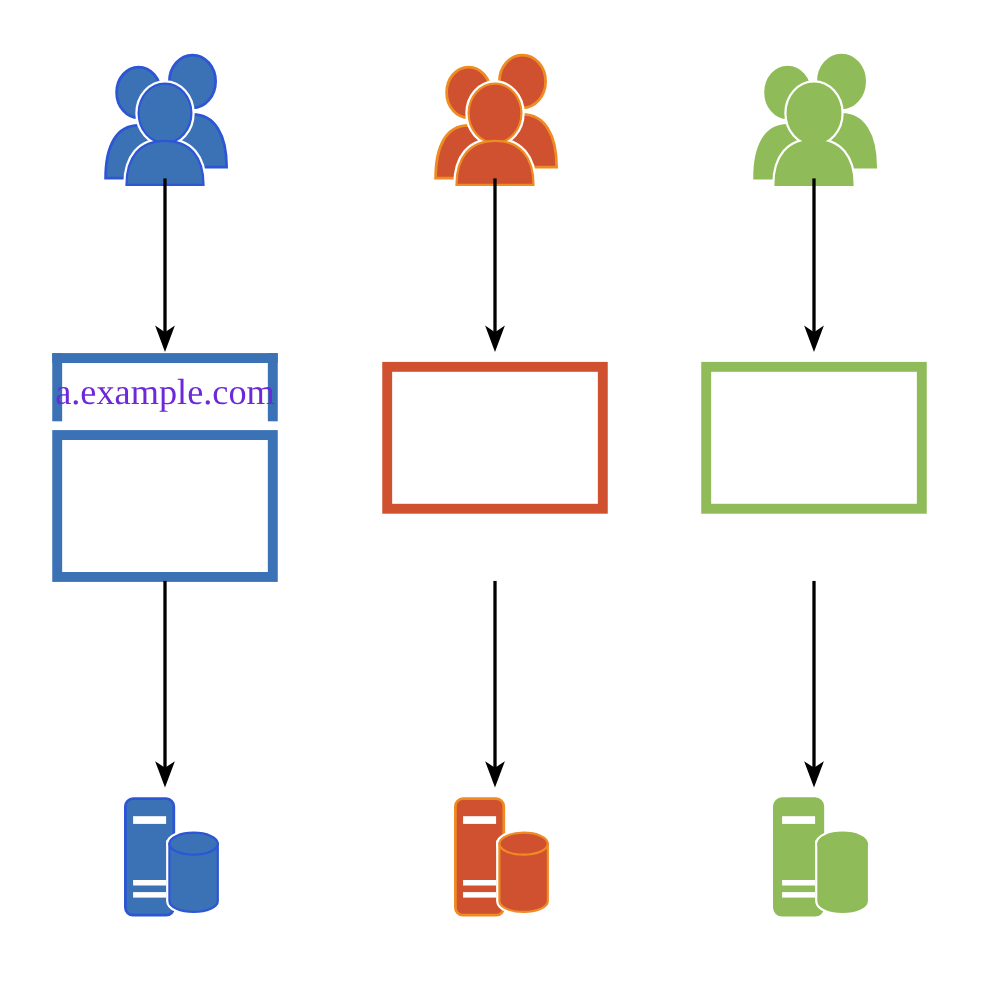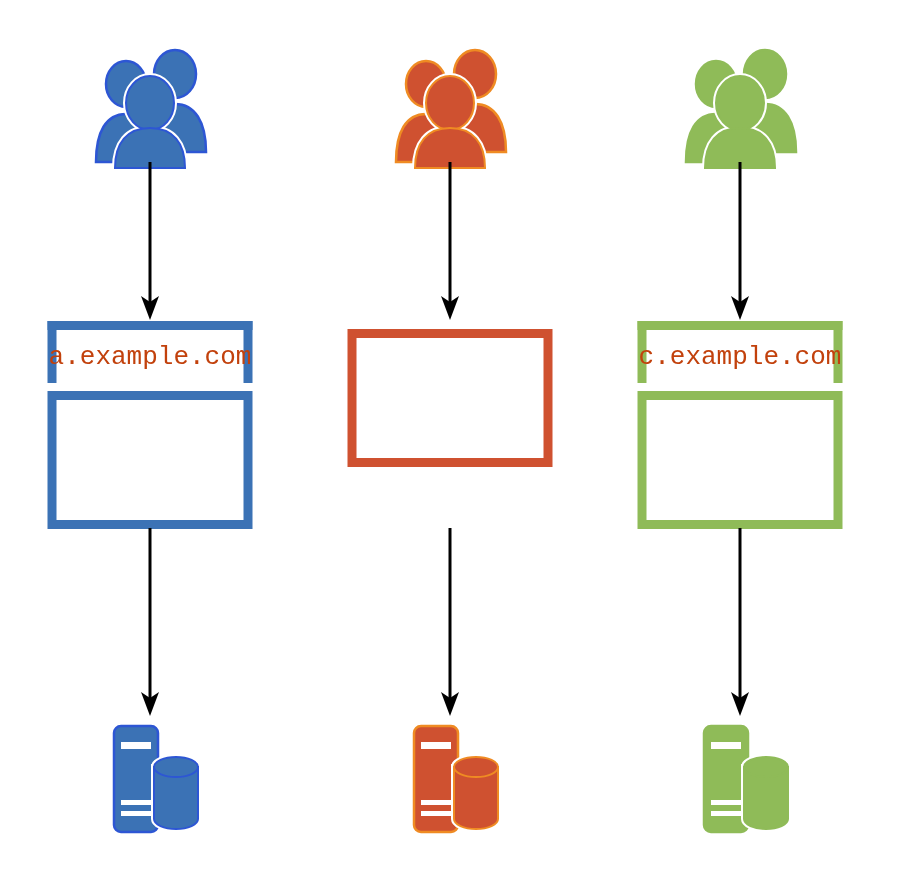--- a/index.html
+++ b/index.html
@@ -69,25 +69,25 @@
     border-width: 9px 9px 0 9px;
     background: transparent;
   }
   .node-title {
     position: absolute;
     left: -14px;
     right: -14px;
     top: 50%;
     transform: translateY(-50%);
     text-align: center;
-    font-size: 26px;
+    font-size: 33px;
     line-height: 30px;
-    color: #c2410c;
+    color: #6d28d9;
     white-space: nowrap;
-    font-family: Liberation Mono, monospace;
+    font-family: Liberation Serif, serif;
   }
   .node-body {
     box-sizing: border-box;
     margin-top: 8px;
     height: 138px;
     border-style: solid;
     border-width: 9px;
     background: #ffffff;
   }
 
@@ -232,23 +232,20 @@
     </div>
 
     <div class="arrow arrow-top">
       <svg viewBox="0 0 26 160" xmlns="http://www.w3.org/2000/svg">
         <line x1="13" y1="0" x2="13" y2="142" stroke="#000000" stroke-width="3"></line>
         <path d="M13 158 L4 134 L13 140 L22 134 Z" fill="#000000"></path>
       </svg>
     </div>
 
     <div class="node">
-      <div class="node-header" style="border-color:#8fbb58;">
-        <div class="node-title">c.example.com</div>
-      </div>
       <div class="node-body" style="border-color:#8fbb58;"></div>
     </div>
 
     <div class="arrow arrow-bottom">
       <svg viewBox="0 0 26 190" xmlns="http://www.w3.org/2000/svg">
         <line x1="13" y1="0" x2="13" y2="172" stroke="#000000" stroke-width="3"></line>
         <path d="M13 188 L4 164 L13 170 L22 164 Z" fill="#000000"></path>
       </svg>
     </div>
 

